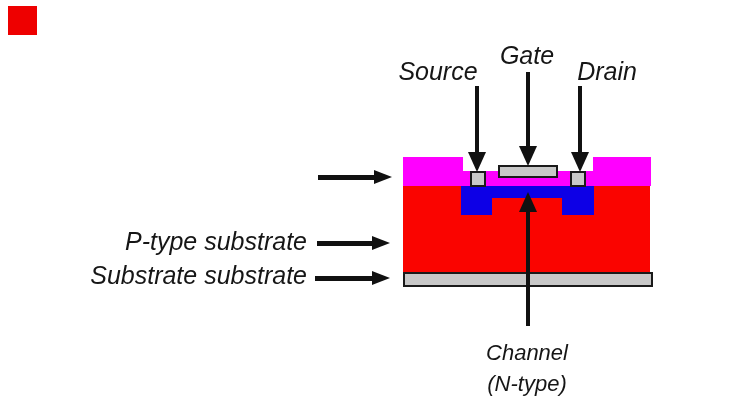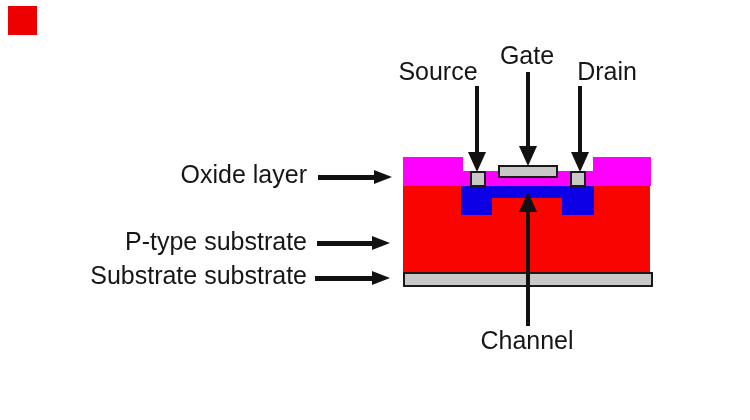--- a/index.html
+++ b/index.html
@@ -3,20 +3,21 @@
 <meta charset="utf-8">
 <style>
   html,body{margin:0;padding:0;background:#ffffff;}
   .canvas{
     position:relative;
     width:750px;height:420px;
     background:#ffffff;
     overflow:hidden;
     font-family:"Liberation Sans", sans-serif;
     color:#161616;
+    font-style:italic;
   }
   .abs{position:absolute;}
   .label{
     position:absolute;
     font-size:25px;
     line-height:1.15;
     white-space:nowrap;
     color:#161616;
   }
   .center-x{transform:translateX(-50%);}
@@ -43,24 +44,25 @@
     border-bottom:20px solid #111111;
   }
   .head-right{
     position:absolute;width:0;height:0;
     border-top:7px solid transparent;
     border-bottom:7px solid transparent;
     border-left:18px solid #111111;
   }
   .channel-label{
     position:absolute;
-    font-size:25px;
+    font-size:22px;
     line-height:31px;
     text-align:center;
     transform:translateX(-50%);
+    margin-top:12px;
   }
 </style>
 </head>
 <body>
 
 <div class="canvas">
 
   <div class="abs" style="left: 8px; top: 6px; width: 29px; height: 29px; background-color: rgb(238, 0, 0);"></div>
 
   <div class="layer" style="left: 403px; top: 157px; width: 60px; height: 29px; background-color: rgb(255, 0, 255);"></div>
@@ -97,21 +99,21 @@
   <div class="hline" style="left:317px;top:241px;width:55px;"></div>
   <div class="head-right" style="left:372px;top:236px;"></div>
 
   <div class="hline" style="left:315px;top:276px;width:57px;"></div>
   <div class="head-right" style="left:372px;top:271px;"></div>
 
   <div class="label center-x" style="left:438px;top:57px;">Source</div>
   <div class="label center-x" style="left:607px;top:57px;">Drain</div>
   <div class="label center-x" style="left:527px;top:41px;">Gate</div>
 
-  <div class="label right-align" style="right:443px;top:160px;">Oxide layer</div>
   <div class="label right-align" style="right:443px;top:227px;">P-type substrate</div>
   <div class="label right-align" style="right:443px;top:261px;">Substrate substrate</div>
 
   <div class="channel-label" style="left:527px;top:325px;">
     <div>Channel</div>
+    <div>(N-type)</div>
   </div>
 
 </div>
 
 </body></html>

